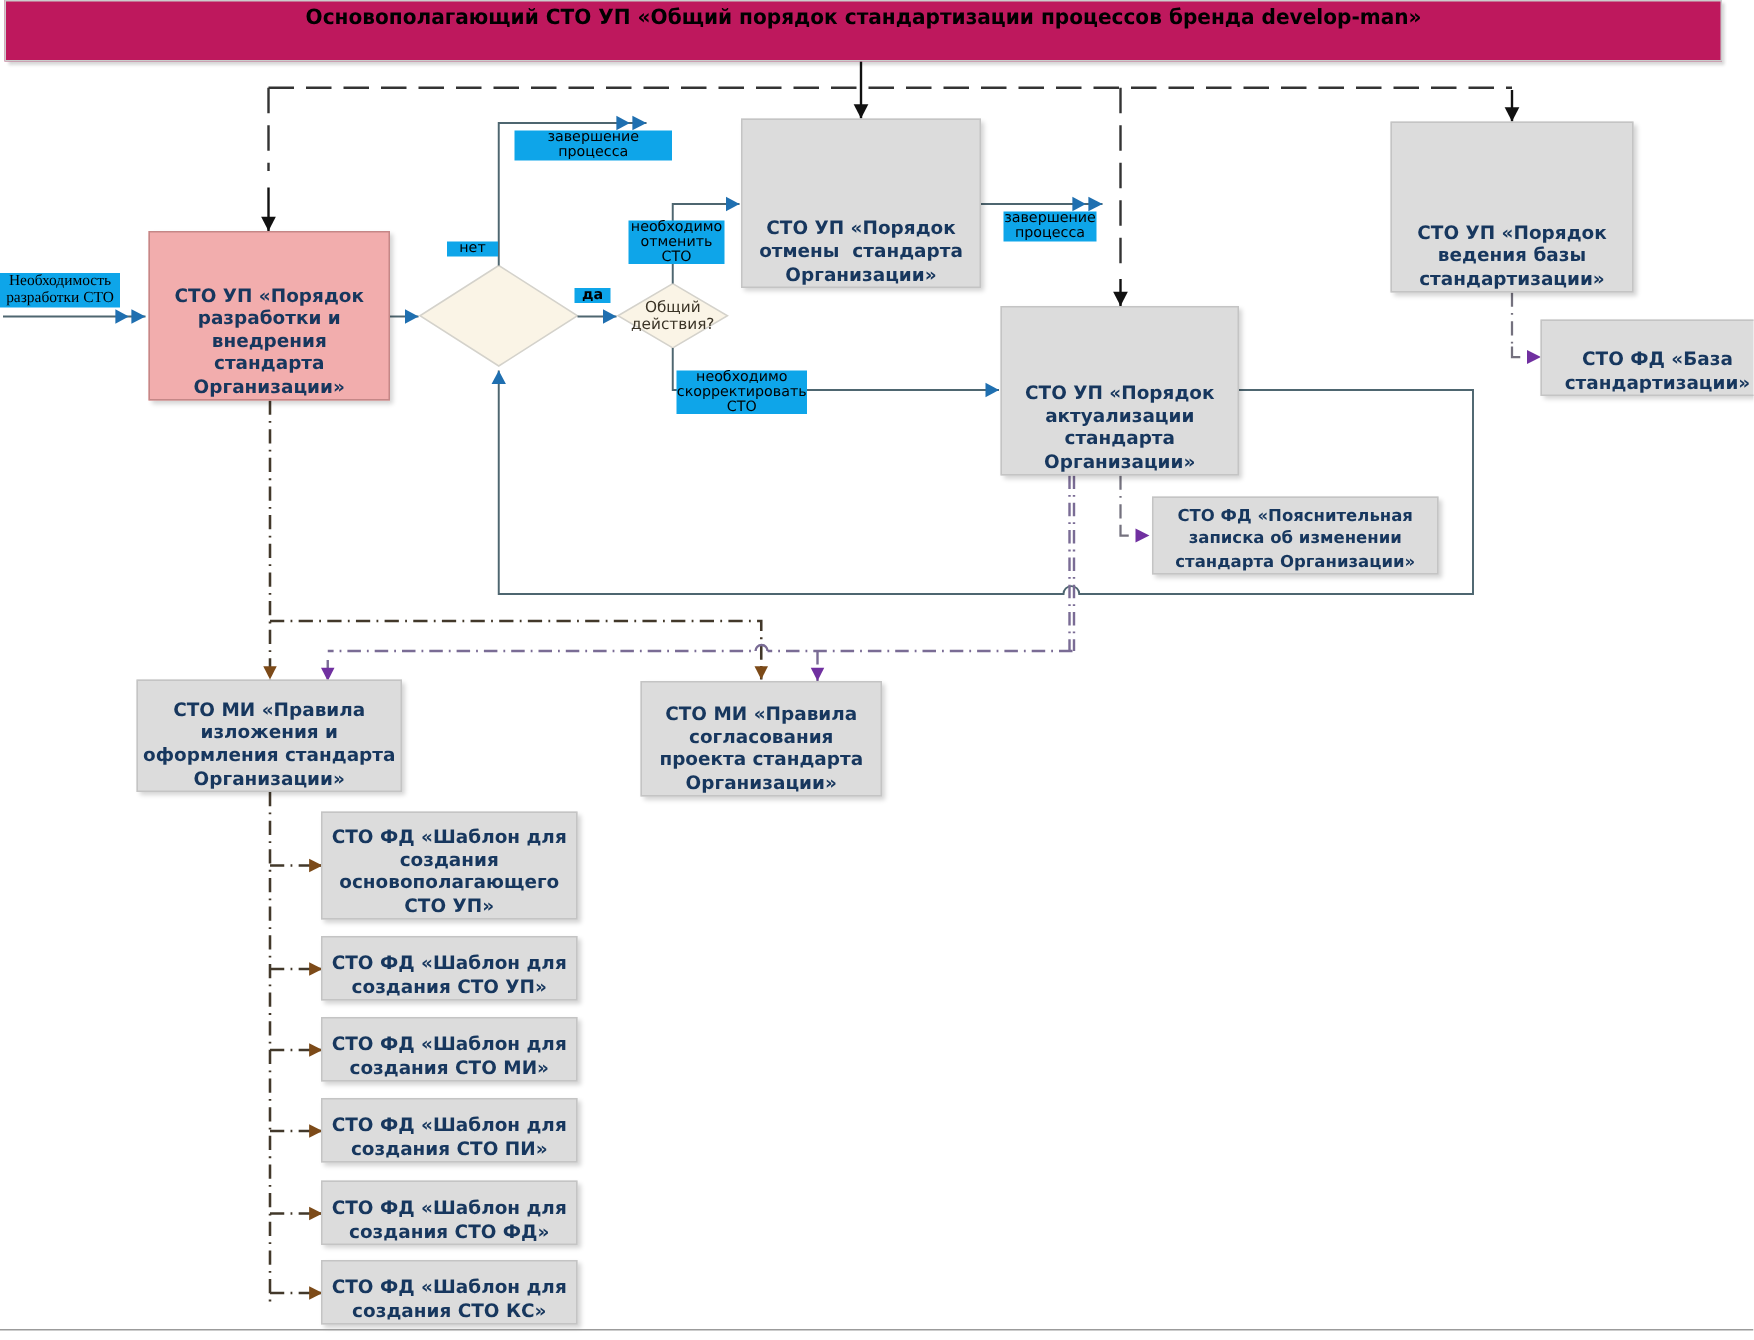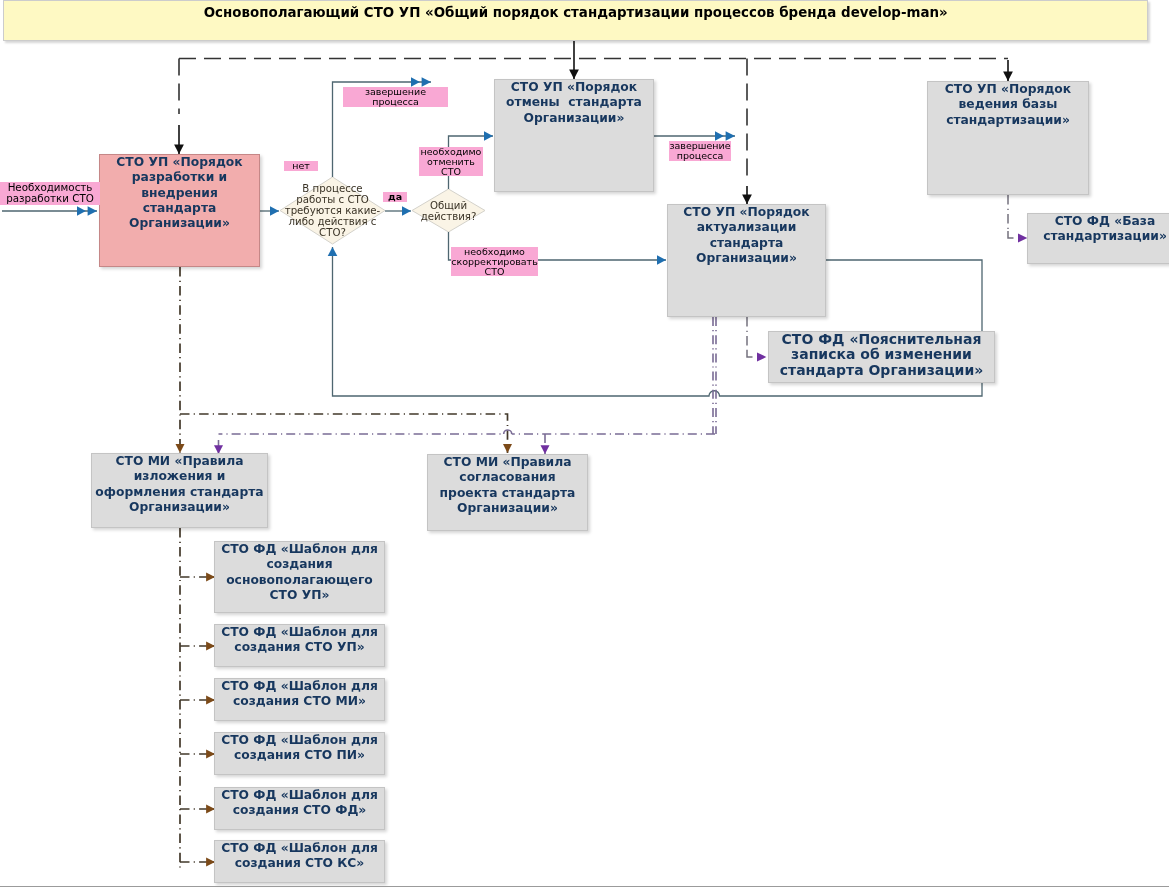--- a/index.html
+++ b/index.html
@@ -3,43 +3,43 @@
 <meta charset="utf-8">
 <style>
   html,body{margin:0;padding:0;background:#ffffff;}
   body{width:1169px;height:893px;overflow:hidden;
        font-family:"DejaVu Sans",sans-serif;-webkit-font-smoothing:antialiased;}
   #stage{position:relative;width:1169px;height:893px;background:#fff;}
   svg.wires{position:absolute;left:0;top:0;width:1169px;height:893px;overflow:visible;}
 
   
   .titlebar{position:absolute;left:3px;top:0px;width:1143px;height:36px;
-            background:#fef9c3;border:1px solid #CCCCCC;
+            background:#be185d;border:1px solid #CCCCCC;
             box-shadow:2px 2px 2px rgba(0,0,0,.16);
             display:flex;align-items:flex-start;justify-content:center;padding-top:3px;}
   .titlebar .t{color:#000;font-weight:bold;font-size:14px;white-space:nowrap;
                display:inline-block;transform:scaleX(.957);transform-origin:center;}
 
   
-  .node{position:absolute;box-sizing:border-box;display:flex;align-items:flex-start;
+  .node{position:absolute;box-sizing:border-box;display:flex;align-items:flex-end;
         justify-content:center;text-align:center;color:#17375E;font-weight:bold;
         line-height:15.3px;letter-spacing:0px;}
   .gbox{background:#DCDCDC;border:1px solid #C4C4C4;box-shadow:2px 2px 3px rgba(0,0,0,.17);}
   .pbox{background:#F2ADAD;border:1px solid #C58787;box-shadow:2px 2px 3px rgba(0,0,0,.17);}
   .node .inner{display:inline-block;transform:scaleX(1);transform-origin:center;white-space:pre;}
 
   
   .diam{position:absolute;}
   .diam .txt{position:absolute;left:0;top:0;width:100%;height:100%;
              display:flex;align-items:center;justify-content:center;text-align:center;
              color:#3a3326;font-size:10.2px;line-height:11.0px;white-space:pre;}
 
   
   .lbl{position:absolute;color:#000;font-size:9.5px;line-height:9.8px;text-align:center;
-       white-space:pre;background:#f9a8d4;}
+       white-space:pre;background:#0ea5e9;}
   .lbl.big{font-size:10.3px;line-height:11.3px;}
 </style>
 </head>
 <body>
 
 <div id="stage">
 
   <svg class="wires" viewBox="0 0 1169 893" xmlns="http://www.w3.org/2000/svg">
     <defs>
       <marker id="blueArrow" markerWidth="10" markerHeight="11" refX="9.4" refY="5.3" orient="auto" markerUnits="userSpaceOnUse">
@@ -153,21 +153,21 @@
 стандартизации»</span>
   </div>
 
   <div class="node gbox" style="left:667px;top:204px;width:159px;height:113px;font-size:12.3px;">
     <span class="inner">СТО УП «Порядок
 актуализации
 стандарта
 Организации»</span>
   </div>
 
-  <div class="node gbox" style="left:768px;top:331px;width:227px;height:52px;font-size:14px;">
+  <div class="node gbox" style="left:768px;top:331px;width:191px;height:52px;font-size:11px;">
     <span class="inner">СТО ФД «Пояснительная
 записка об изменении
 стандарта Организации»</span>
   </div>
 
   <div class="node gbox" style="left:91px;top:453px;width:177px;height:75px;font-size:12.3px;">
     <span class="inner">СТО МИ «Правила
 изложения и
 оформления стандарта
 Организации»</span>
@@ -205,39 +205,32 @@
   <div class="node gbox" style="left:214px;top:787px;width:171px;height:43px;font-size:12.3px;">
     <span class="inner">СТО ФД «Шаблон для
 создания СТО ФД»</span>
   </div>
 
   <div class="node gbox" style="left:214px;top:840px;width:171px;height:43px;font-size:12.3px;">
     <span class="inner">СТО ФД «Шаблон для
 создания СТО КС»</span>
   </div>
 
-  <div class="diam" style="left:280px;top:177px;width:105px;height:67px;">
-    <div class="txt">В процессе
-работы с СТО
-требуются какие-
-либо действия с
-СТО?</div>
-  </div>
   <div class="diam" style="left:412px;top:189px;width:73px;height:43px;">
     <div class="txt">Общий
 действия?</div>
   </div>
 
-  <div class="lbl big" style="left:0px;top:182px;width:100px;">Необходимость
+  <div class="lbl big" style="left:0px;top:182px;width:80px;font-family:Liberation Serif, serif;">Необходимость
 разработки СТО</div>
   <div class="lbl" style="left:343px;top:87px;width:105px;">завершение
 процесса</div>
   <div class="lbl" style="left:669px;top:141px;width:62px;">завершение
 процесса</div>
-  <div class="lbl" style="left:284px;top:161px;width:34px;">нет</div>
+  <div class="lbl" style="left:298px;top:161px;width:34px;">нет</div>
   <div class="lbl" style="left:383px;top:192px;width:24px;font-weight:bold;">да</div>
   <div class="lbl" style="left:419px;top:147px;width:64px;">необходимо
 отменить
 СТО</div>
   <div class="lbl" style="left:451px;top:247px;width:87px;">необходимо
 скорректировать
 СТО</div>
 
   <div style="position:absolute;left:0;top:886px;width:1169px;height:1px;background:#9B9B9B;"></div>
 </div>

